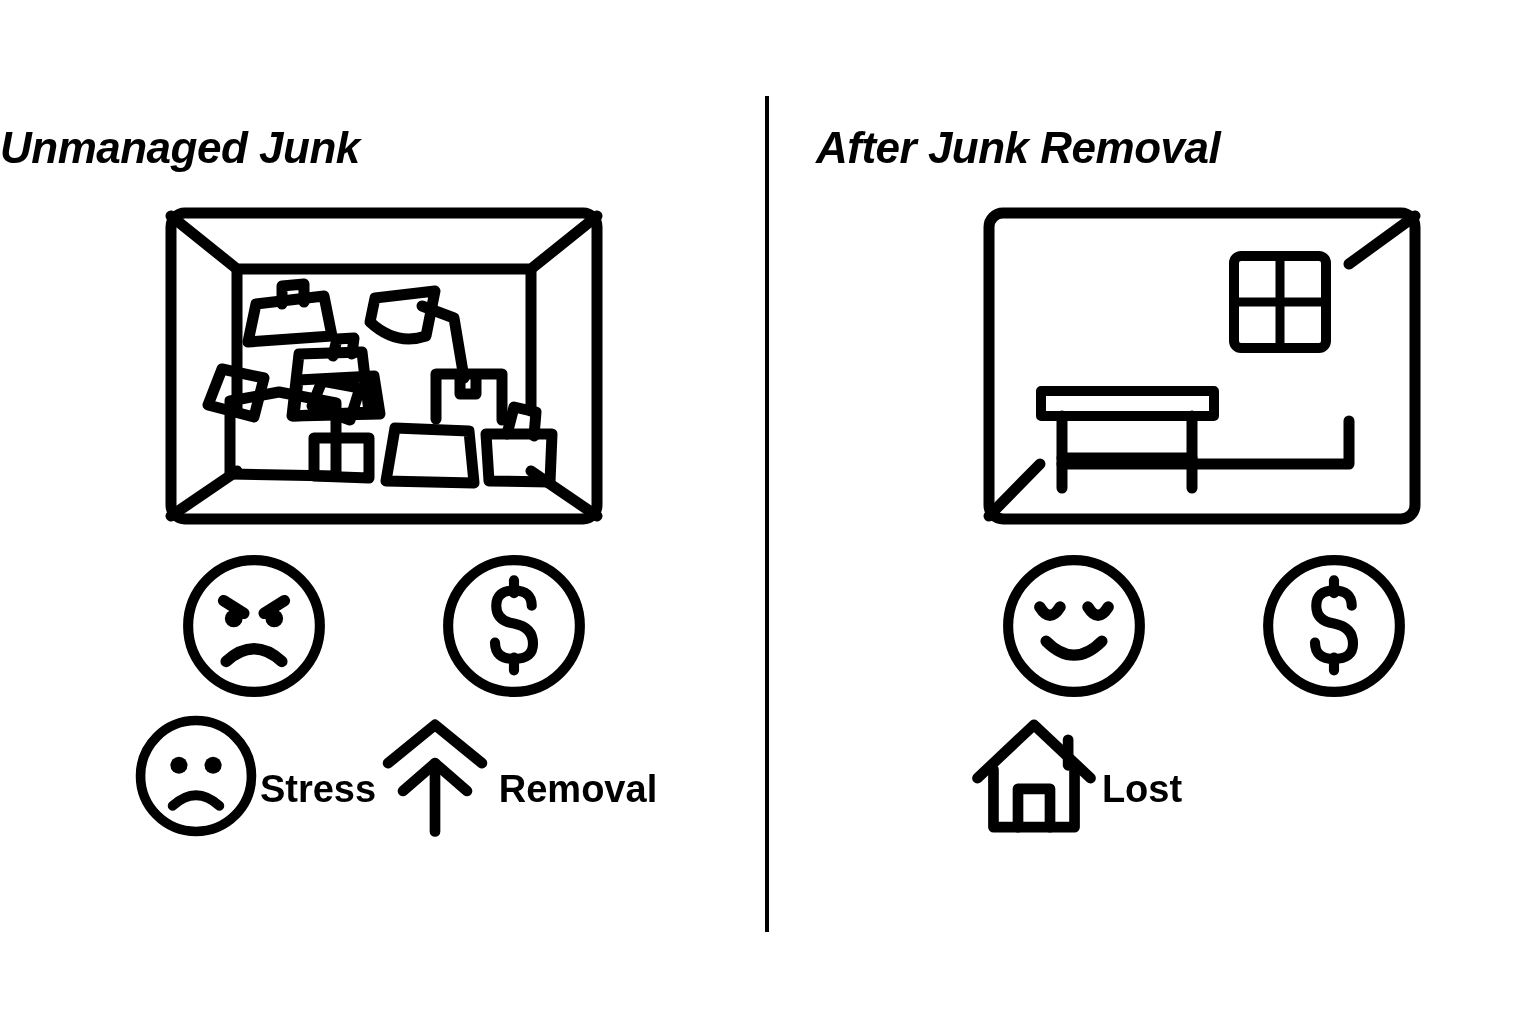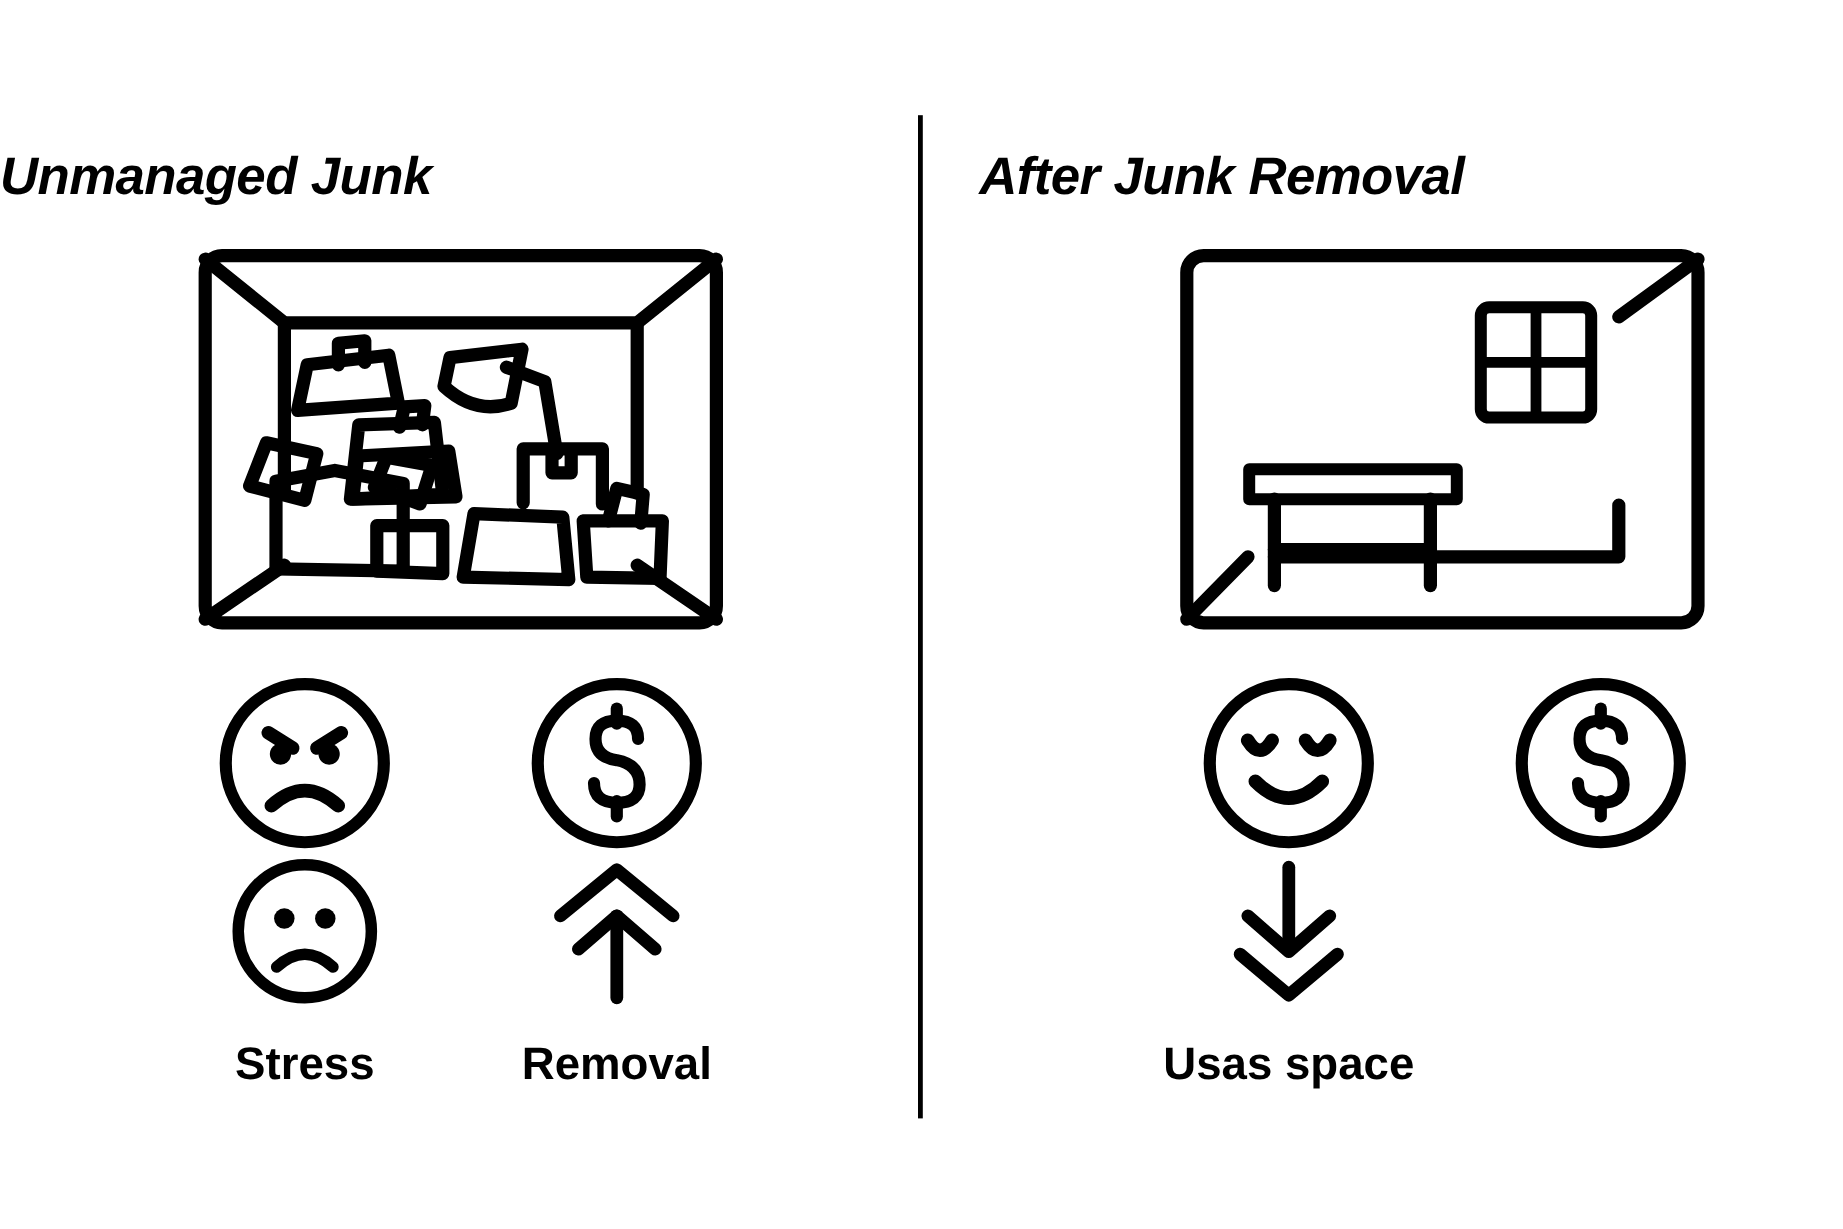--- a/index.html
+++ b/index.html
@@ -75,21 +75,21 @@
   .panel-right .icon-grid { padding-left: 52px; }
 
   .grid-inner {
     display: grid;
     grid-template-columns: 260px 260px;
     grid-template-rows: 172px auto;
     justify-items: center;
   }
   .cell {
     display: flex;
-    flex-direction: column;
+    flex-direction: row;
     align-items: center;
     justify-content: flex-end;
   }
   .cell-label {
     margin-top: 26px;
     font-size: 38px;
     font-weight: 700;
     white-space: nowrap;
     text-align: center;
   }
@@ -217,27 +217,28 @@
 
         <div class="cell">
           <svg width="152" height="152" viewBox="0 0 120 120" fill="none" stroke="#000" stroke-width="8" stroke-linecap="round" stroke-linejoin="round">
             <circle cx="60" cy="60" r="52"></circle>
             <path d="M74 44 Q74 32 60 32 Q46 32 46 44 Q46 56 60 58 Q75 61 75 74 Q75 86 60 86 Q45 86 45 73"></path>
             <path d="M60 24 L60 34"></path>
             <path d="M60 85 L60 95"></path>
           </svg>
         </div>
 
-
-        <div class="cell">
-          <svg width="128" height="128" viewBox="0 0 120 120" fill="none" stroke="#000" stroke-width="10" stroke-linecap="round" stroke-linejoin="round">
-            <path d="M60 10 L60 72"></path>
-            <path d="M28 48 L60 76 L92 48"></path>
-            <path d="M22 78 L60 110 L98 78"></path>
-          </svg>
-          <div class="cell-label">Usas space</div>
-        </div>
+        <div class="cell">
+          <svg width="136" height="128" viewBox="0 0 126 120" fill="none" stroke="#000" stroke-width="10" stroke-linecap="round" stroke-linejoin="round">
+            <path d="M10 62 L63 12 L116 62"></path>
+            <path d="M25 54 L25 108 L101 108 L101 54"></path>
+            <path d="M48 108 L48 72 L78 72 L78 108"></path>
+            <path d="M95 26 L95 50"></path>
+          </svg>
+          <div class="cell-label">Lost</div>
+        </div>
+
 
       </div>
     </div>
   </section>
 
 </div>
 
 </body></html>

